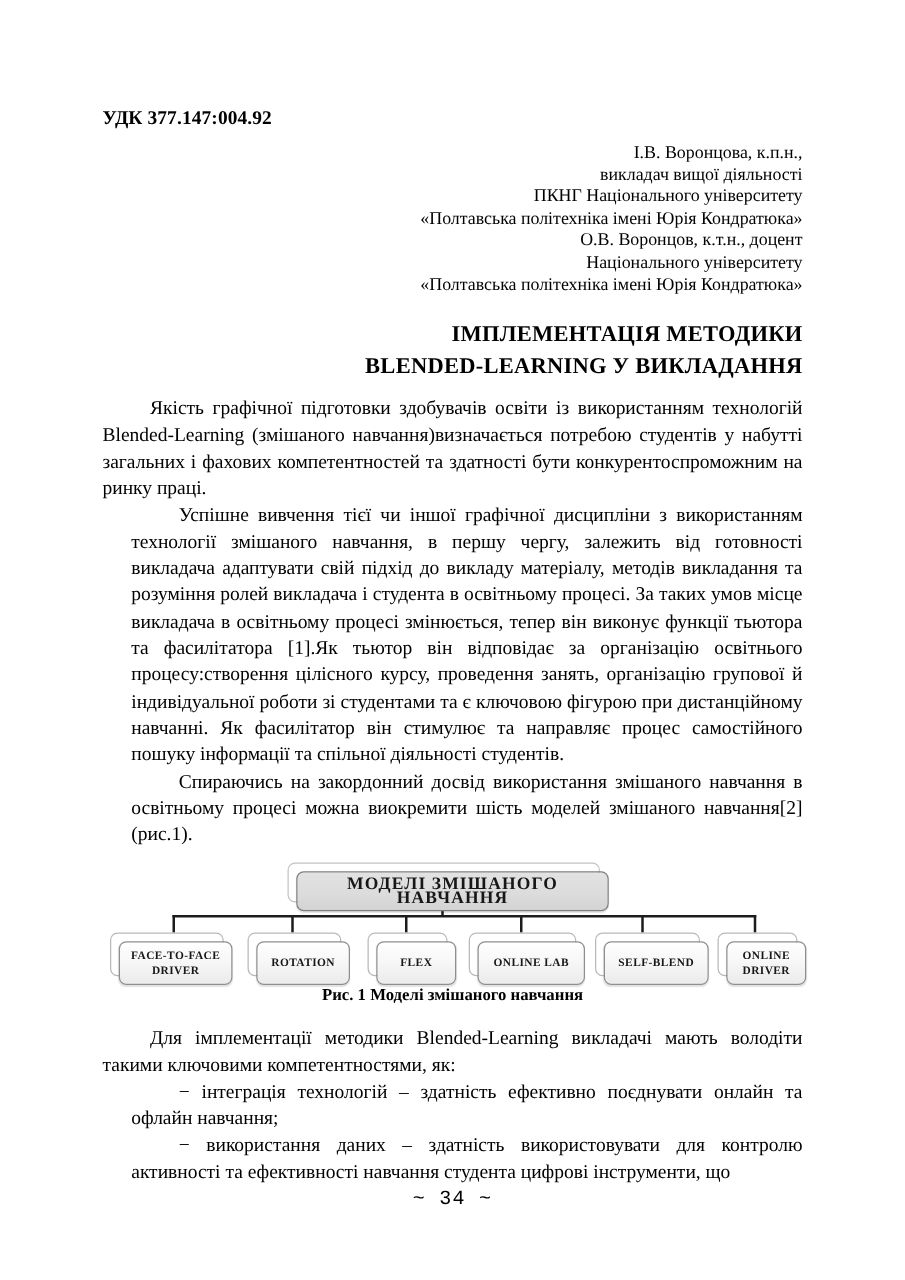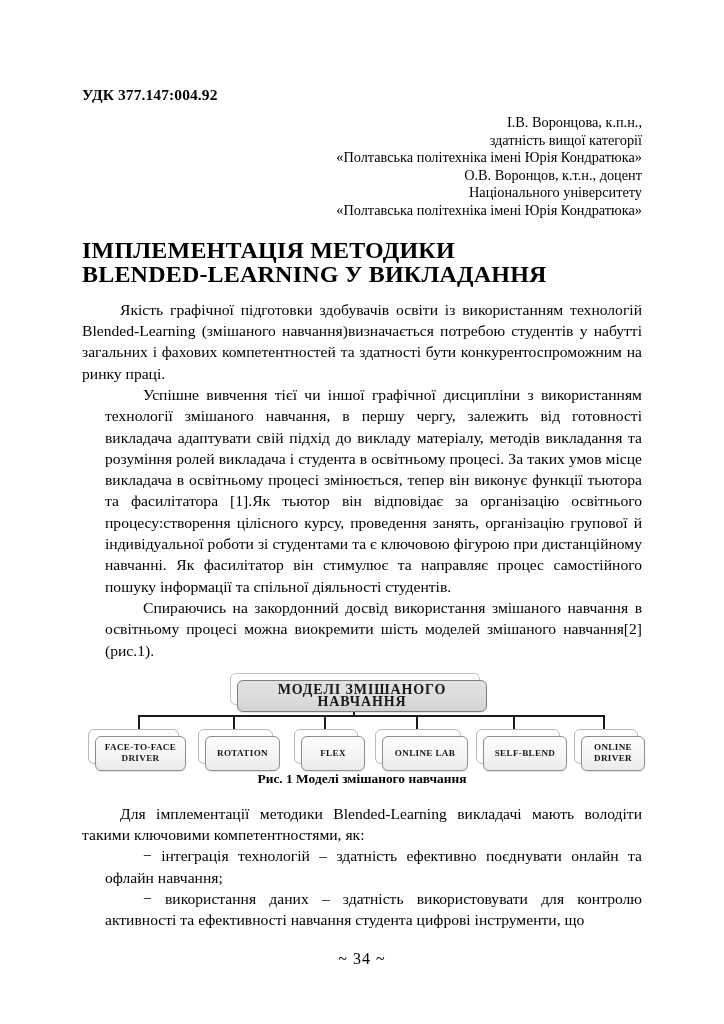--- a/index.html
+++ b/index.html
@@ -40,23 +40,23 @@
   .authors {
     text-align: right;
     font-size: 14.3px;
     line-height: 17.6px;
     margin-bottom: 18px;
   }
   .authors .aline { display: block; white-space: nowrap; }
 
   
   .title {
-    text-align: left;
-    font-weight: bold;
-    font-size: 24px;
+    text-align: right;
+    font-weight: bold;
+    font-size: 18px;
     line-height: 24.6px;
     letter-spacing: .2px;
     margin: 0 0 12px 0;
   }
   .title .tline { display: block; }
 
   
   .para {
     text-align: justify;
     text-justify: inter-word;
@@ -155,34 +155,36 @@
 
   
   .pagenum {
     position: absolute;
     left: 0;
     top: 950px;
     width: 724px;
     text-align: center;
     font-size: 16px;
     letter-spacing: 1px;
+    font-family: Liberation Mono, monospace;
   }
 </style>
 </head>
 <body>
 
 <div class="page">
 
   <div class="content">
 
     <div class="udc">УДК 377.147:004.92</div>
 
     <div class="authors">
       <span class="aline">І.В. Воронцова, к.п.н.,</span>
-      <span class="aline">здатність вищої категорії</span>
+      <span class="aline">викладач вищої діяльності</span>
+      <span class="aline">ПКНГ Національного університету</span>
       <span class="aline">«Полтавська політехніка імені Юрія Кондратюка»</span>
       <span class="aline">О.В. Воронцов, к.т.н., доцент</span>
       <span class="aline">Національного університету</span>
       <span class="aline">«Полтавська політехніка імені Юрія Кондратюка»</span>
     </div>
 
     <h1 class="title">
       <span class="tline">ІМПЛЕМЕНТАЦІЯ МЕТОДИКИ</span>
       <span class="tline">BLENDED-LEARNING У ВИКЛАДАННЯ</span>
     </h1>

